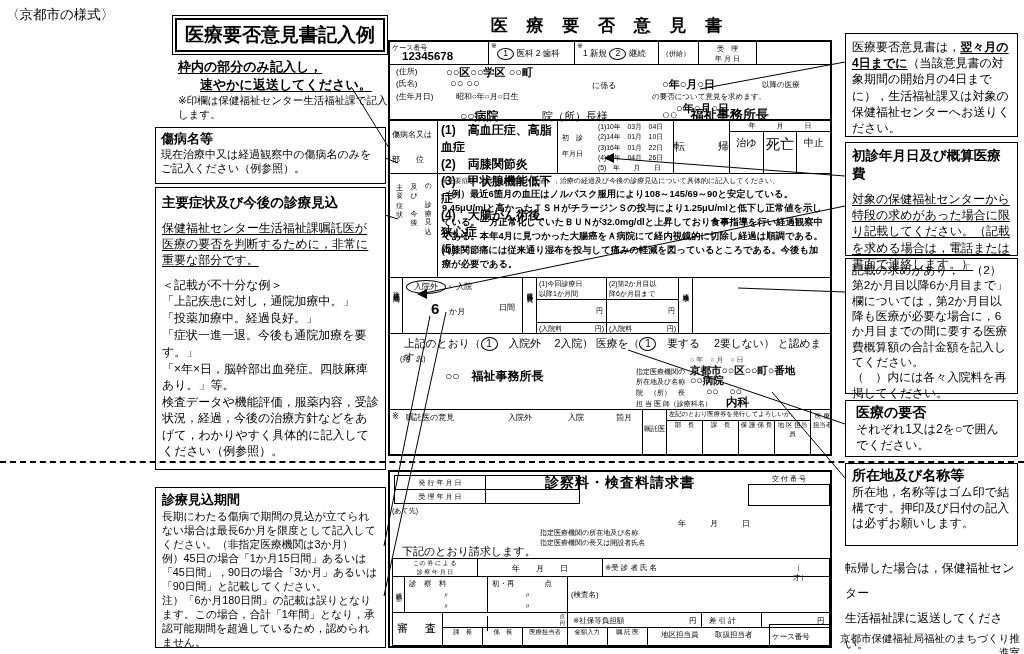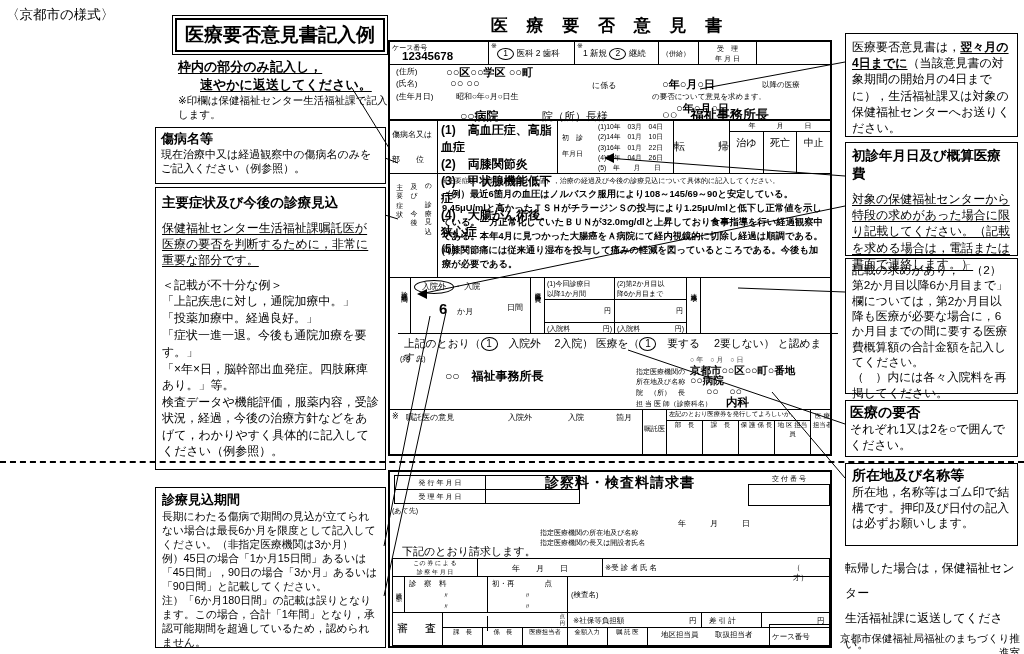--- a/index.html
+++ b/index.html
@@ -89,21 +89,21 @@
   <div class="abs bx" style="left:845px;top:142px;width:173px;height:114px;padding:4px 6px;">
     <div class="b" style="font-size:13.5px;">初診年月日及び概算医療費</div>
     <div class="u" style="font-size:12px;line-height:1.35;margin-top:8px;">対象の保健福祉センターから特段の求めがあった場合に限り記載してください。（記載を求める場合は，電話または書面で連絡します。）</div>
   </div>
 
   <div class="abs bx" style="left:845px;top:258px;width:173px;height:136px;padding:4px 6px;font-size:11.8px;line-height:1.3;">
     <div>記載の求めがあり，「（2）第2か月目以降6か月目まで」欄については，第2か月目以降も医療が必要な場合に，6か月目までの間に要する医療費概算額の合計金額を記入してください。</div>
     <div>（　）内には各々入院料を再掲してください。</div>
   </div>
 
-  <div class="abs bx" style="left:845px;top:400px;width:173px;height:57px;padding:3px 4px;">
+  <div class="abs bx" style="left:845px;top:400px;width:173px;height:57px;padding:3px 10px;">
     <div class="b" style="font-size:14px;">医療の要否</div>
     <div style="font-size:12px;line-height:1.3;">それぞれ1又は2を○で囲んでください。</div>
   </div>
 
   <div class="abs bx" style="left:845px;top:463px;width:173px;height:83px;padding:3px 6px;">
     <div class="b" style="font-size:14px;">所在地及び名称等</div>
     <div style="font-size:12px;line-height:1.3;">所在地，名称等はゴム印で結構です。押印及び日付の記入は必ずお願いします。</div>
   </div>
 
   <div class="abs" style="left:845px;top:556px;width:175px;font-size:12px;line-height:2.1;">
@@ -185,39 +185,39 @@
           <div>(5)　年　　月　　日</div>
         </div>
       </div>
       <div class="abs" style="left:284px;top:0;width:56px;height:100%;border-right:1px solid #000;">
         <div style="margin-top:18px;text-align:center;font-size:11px;">転　　　帰</div>
       </div>
       <div class="abs" style="left:340px;top:0;width:100px;height:100%;">
         <div class="tiny" style="height:10px;border-bottom:1px solid #000;text-align:center;">年　　　月　　　日</div>
         <div style="display:flex;height:42px;">
           <div style="flex:1;border-right:1px solid #000;text-align:center;font-size:10px;padding-top:4px;">治ゆ</div>
-          <div style="flex:1;border-right:1px solid #000;text-align:center;font-size:10px;padding-top:4px;font-family:Liberation Serif, serif;">死亡</div>
+          <div style="flex:1;border-right:1px solid #000;text-align:center;font-size:14px;padding-top:4px;font-family:Liberation Serif, serif;">死亡</div>
           <div style="flex:1;text-align:center;font-size:10px;padding-top:4px;">中止</div>
         </div>
       </div>
     </div>
 
     <div class="abs" style="left:0;top:132px;width:100%;height:104px;border-bottom:1px solid #000;">
       <div class="abs" style="left:0;top:0;width:48px;height:100%;border-right:1px solid #000;display:flex;justify-content:space-around;padding:4px 2px;">
         <span class="vt tiny">主 要 症 状</span>
         <span class="vt tiny">及 び 今 後</span>
         <span class="vt tiny">の 診 療 見 込</span>
       </div>
       <div class="abs" style="left:52px;top:2px;width:384px;">
         <div class="tiny">※主要症状，臨床検査結果（数値），治療の経過及び今後の診療見込について具体的に記入してください。</div>
         <div class="b" style="font-size:9.3px;line-height:1.5;margin-top:2px;">（例）最近6箇月の血圧はノルバスク服用により108～145/69～90と安定している。9.45μU/mlと高かったＴＳＨがチラージンＳの投与により1.25μU/mlと低下し正常値を示している。一方正常化していたＢＵＮが32.0mg/dlと上昇しており食事指導を行い経過観察中である。本年4月に見つかった大腸癌をＡ病院にて経内視鏡的に切除し経過は順調である。両膝関節痛には従来通り湿布を投与して痛みの軽減を図っているところである。今後も加療が必要である。</div>
       </div>
     </div>
 
-    <div class="abs" style="left:8px;top:236px;width:100%;height:56px;border-bottom:1px solid #000;padding-left:40px;">
+    <div class="abs" style="left:0;top:236px;width:100%;height:56px;border-bottom:1px solid #000;padding-left:40px;">
       <div class="abs" style="left:0;top:0;width:13px;height:100%;border-right:1px solid #000;text-align:center;">
         <span class="vt" style="font-size:6.5px;margin-top:1px;">診療見込期間</span>
       </div>
       <div class="abs" style="left:13px;top:0;width:120px;height:100%;border-right:1px solid #000;">
         <div style="font-size:8px;margin:2px 0 0 3px;"><span class="ell">入院外</span><span>・ 入院</span></div>
         <span class="abs b" style="left:28px;top:22px;font-size:15px;">6</span>
         <span class="abs lbl8" style="left:46px;top:28px;">か月</span>
         <span class="abs lbl8" style="left:96px;top:24px;">日間</span>
       </div>
       <div class="abs" style="left:133px;top:0;width:14px;height:100%;border-right:1px solid #000;text-align:center;">

